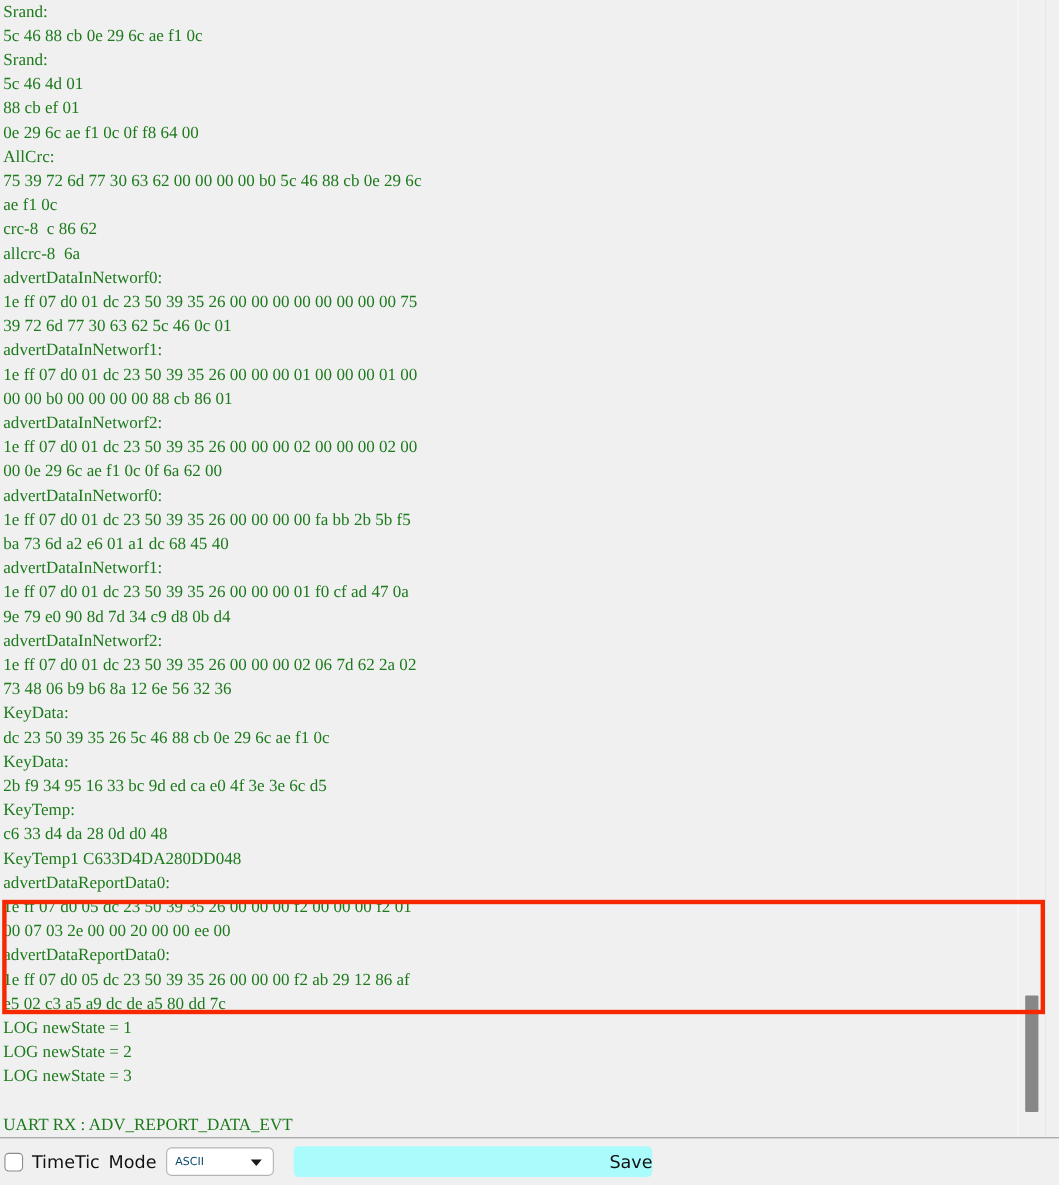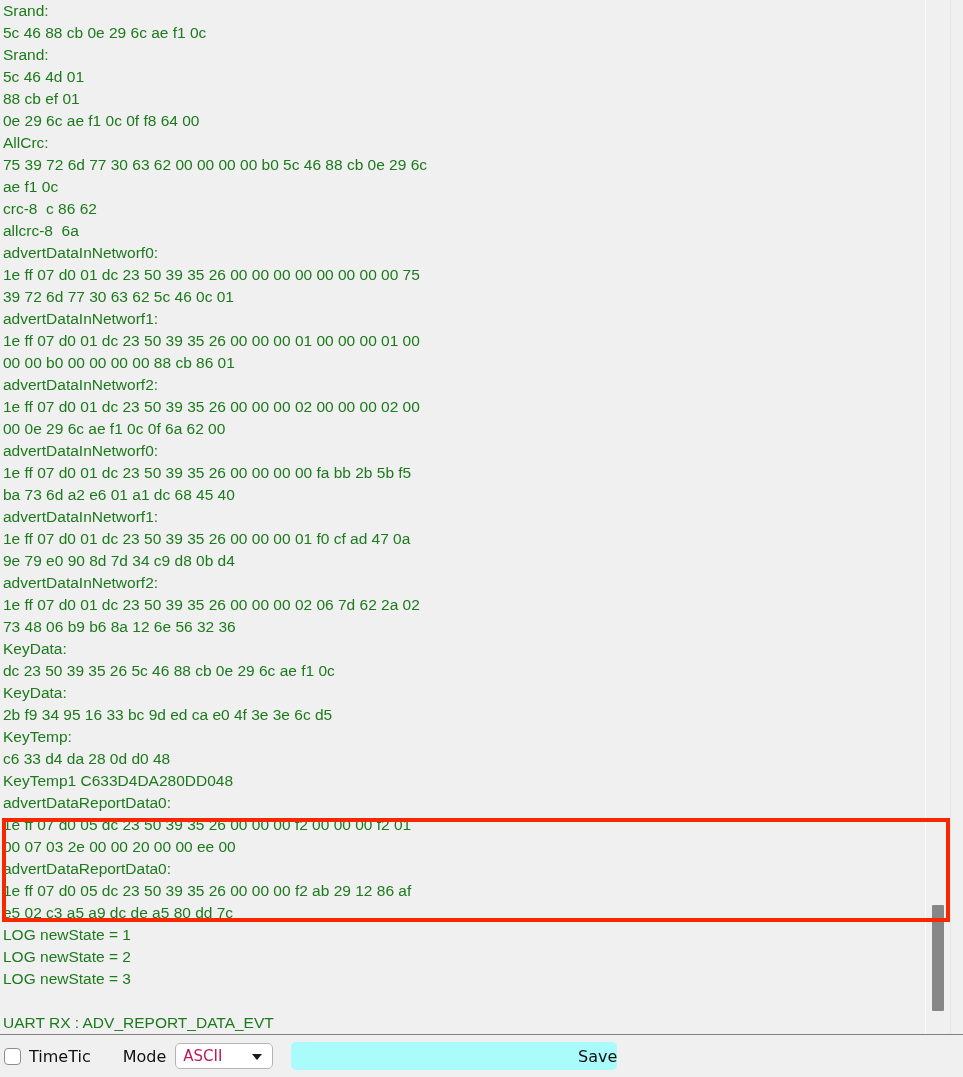--- a/index.html
+++ b/index.html
@@ -33,21 +33,21 @@
     background: #f0f0f0;
     box-sizing: border-box;
     overflow: hidden;
   }
 
   #console-text {
     position: absolute;
     left: 3px;
     top: 0px;
     width: 918px;
-    font-family: Liberation Sans, sans-serif;
+    font-family: Liberation Serif, serif;
     font-size: 15.5px;
     line-height: 22px;
     color: #1c7a1c;
     white-space: pre;
     letter-spacing: 0px;
   }
   .log-line {
     height: 22px;
     white-space: pre;
     overflow: visible;
@@ -132,38 +132,38 @@
     box-sizing: border-box;
     display: inline-block;
   }
   .tb-label {
     font-family: "DejaVu Sans", "Liberation Sans", sans-serif;
     font-size: 16px;
     color: #111111;
     white-space: nowrap;
   }
 
-  #mode-label { margin-left: 32px; }
+  #mode-label { margin-left: 8px; }
 
   #mode-select {
     margin-left: 9px;
     width: 98px;
     height: 26px;
     border: 1px solid #b4b4b4;
     border-radius: 5px;
     background: #ffffff;
     box-sizing: border-box;
     position: relative;
     display: flex;
     align-items: center;
   }
   #mode-select .sel-value {
     font-family: "DejaVu Sans", "Liberation Sans", sans-serif;
-    font-size: 15px;
-    color: #be185d;
+    font-size: 10px;
+    color: #0c4a6e;
     margin-left: 7px;
   }
   #mode-select .sel-arrow {
     position: absolute;
     right: 10px;
     top: 50%;
     margin-top: -2px;
     width: 0;
     height: 0;
     border-left: 5px solid transparent;

